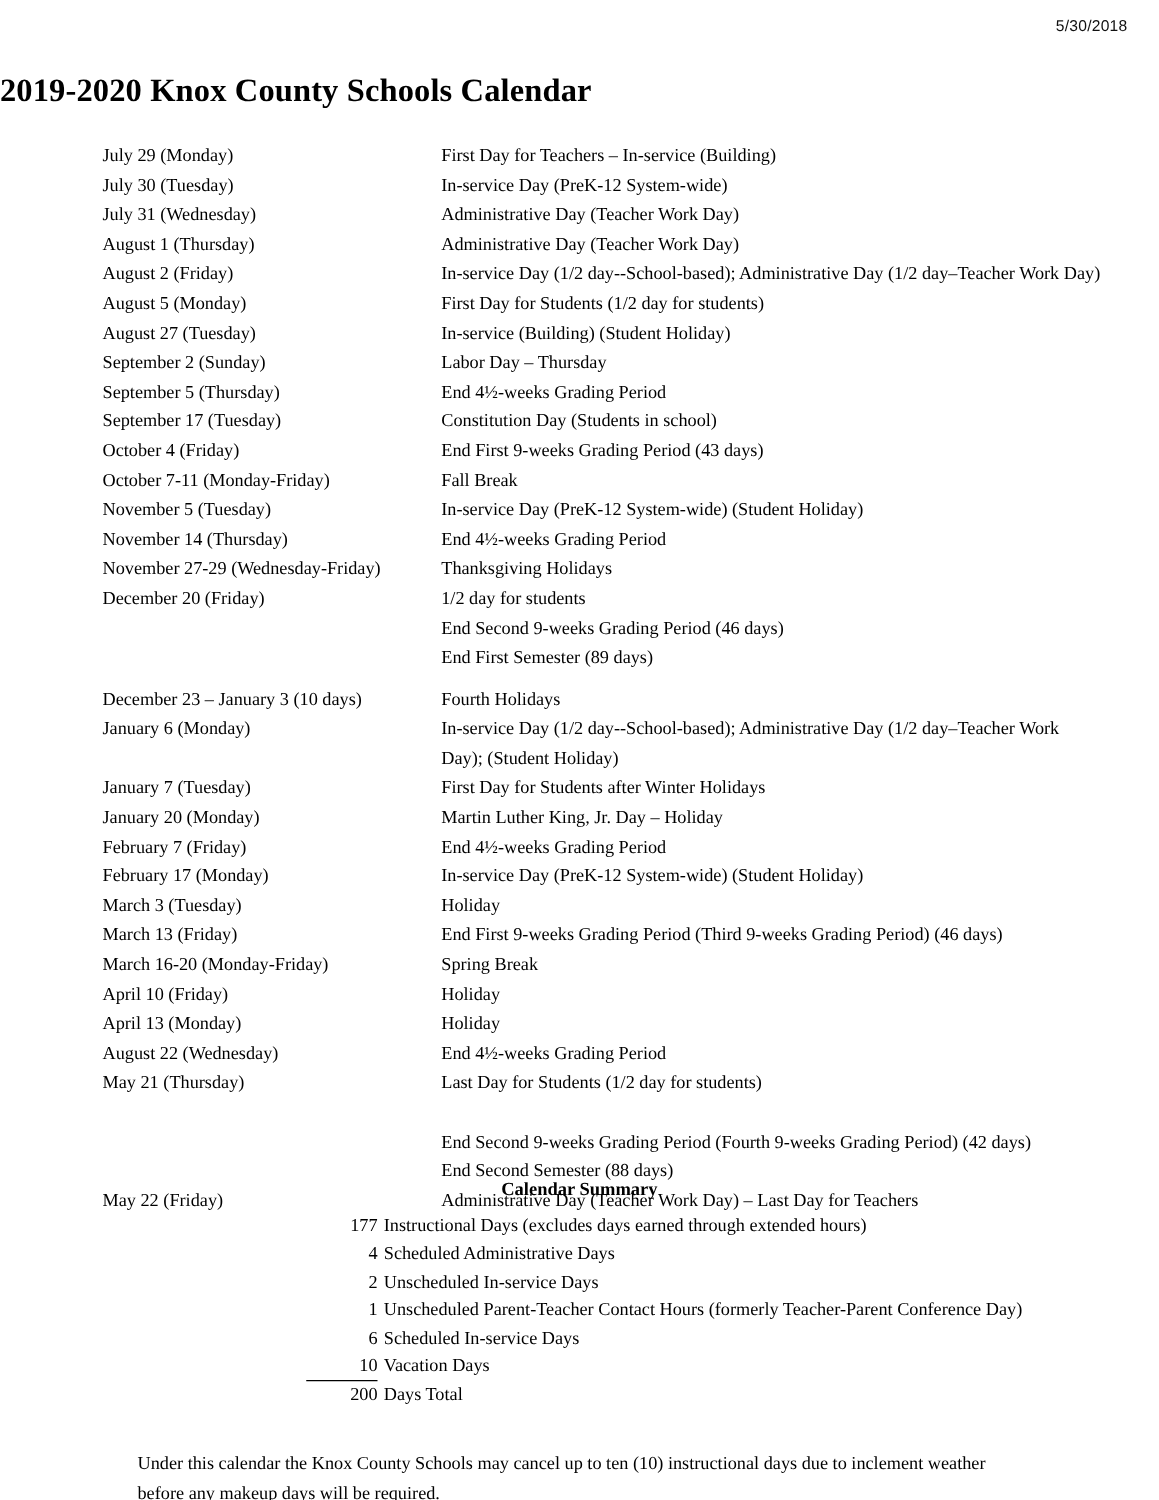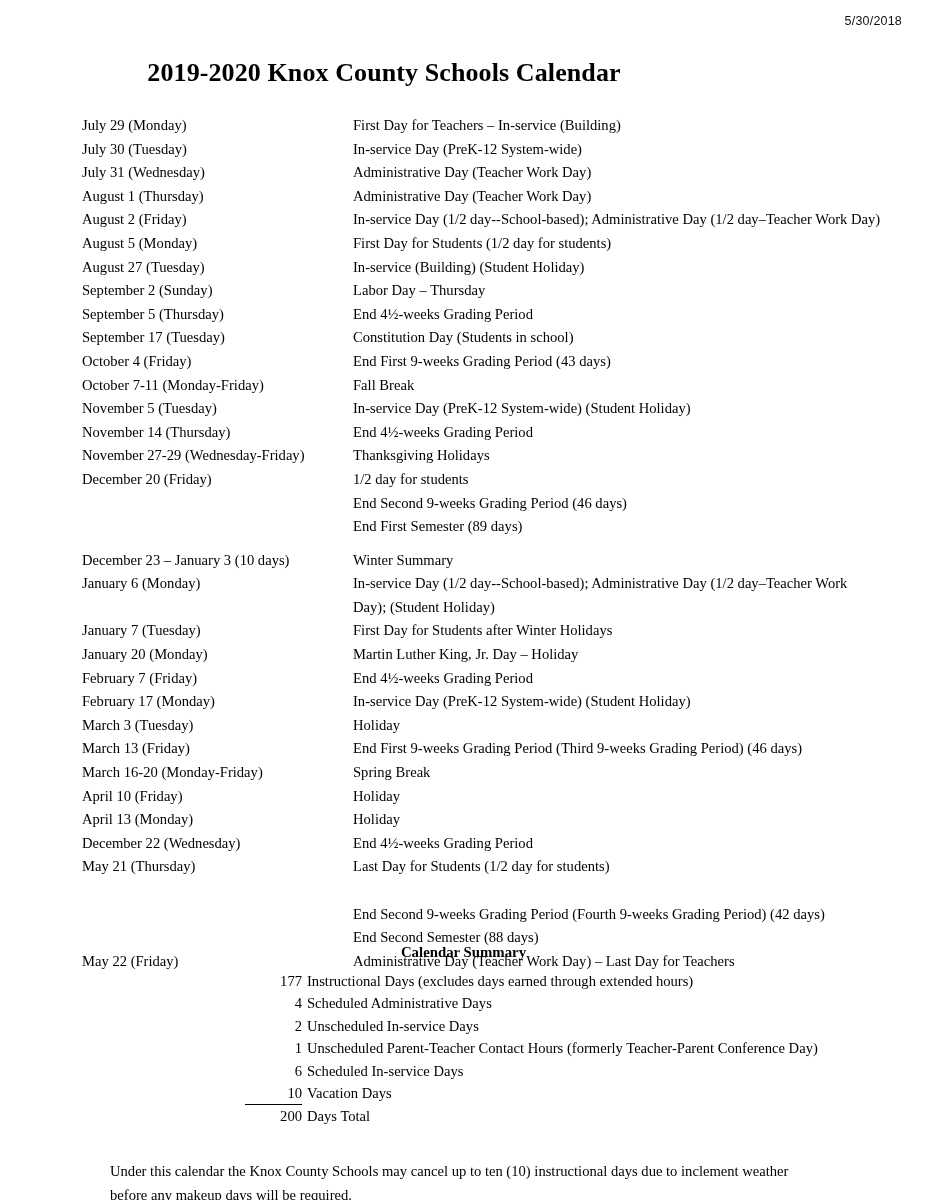--- a/index.html
+++ b/index.html
@@ -34,21 +34,20 @@
     letter-spacing: 0.2px;
     color: #111;
   }
 
   
   .doc-title {
     position: absolute;
     top: 58px;
     left: 0;
     width: 768px;
-    text-align: center;
     font-size: 26px;
     font-weight: bold;
     letter-spacing: 0.1px;
     color: #000;
   }
 
   
   .cal-list {
     position: absolute;
     top: 114px;
@@ -237,21 +236,21 @@
         <div class="cal-date">December 20 (Friday)</div>
         <div class="cal-desc">
           <span class="desc-line">1/2 day for students</span>
           <span class="desc-line">End Second 9-weeks Grading Period (46 days)</span>
           <span class="desc-line">End First Semester (89 days)</span>
         </div>
       </div>
       <div class="cal-row gap-before">
         <div class="cal-date">December 23 – January 3 (10 days)</div>
         <div class="cal-desc">
-          <span class="desc-line">Winter Summary</span>
+          <span class="desc-line">Fourth Holidays</span>
         </div>
       </div>
       <div class="cal-row">
         <div class="cal-date">January 6 (Monday)</div>
         <div class="cal-desc wrap">
           <span class="desc-line">In-service Day (1/2 day--School-based); Administrative Day (1/2 day–Teacher Work Day); (Student Holiday)</span>
         </div>
       </div>
       <div class="cal-row">
         <div class="cal-date">January 7 (Tuesday)</div>
@@ -301,21 +300,21 @@
           <span class="desc-line">Holiday</span>
         </div>
       </div>
       <div class="cal-row">
         <div class="cal-date">April 13 (Monday)</div>
         <div class="cal-desc">
           <span class="desc-line">Holiday</span>
         </div>
       </div>
       <div class="cal-row">
-        <div class="cal-date">December 22 (Wednesday)</div>
+        <div class="cal-date">August 22 (Wednesday)</div>
         <div class="cal-desc">
           <span class="desc-line">End 4½-weeks Grading Period</span>
         </div>
       </div>
       <div class="cal-row">
         <div class="cal-date">May 21 (Thursday)</div>
         <div class="cal-desc">
           <span class="desc-line">Last Day for Students (1/2 day for students)</span>
           <span class="desc-line blank"></span>
           <span class="desc-line">End Second 9-weeks Grading Period (Fourth 9-weeks Grading Period) (42 days)</span>

